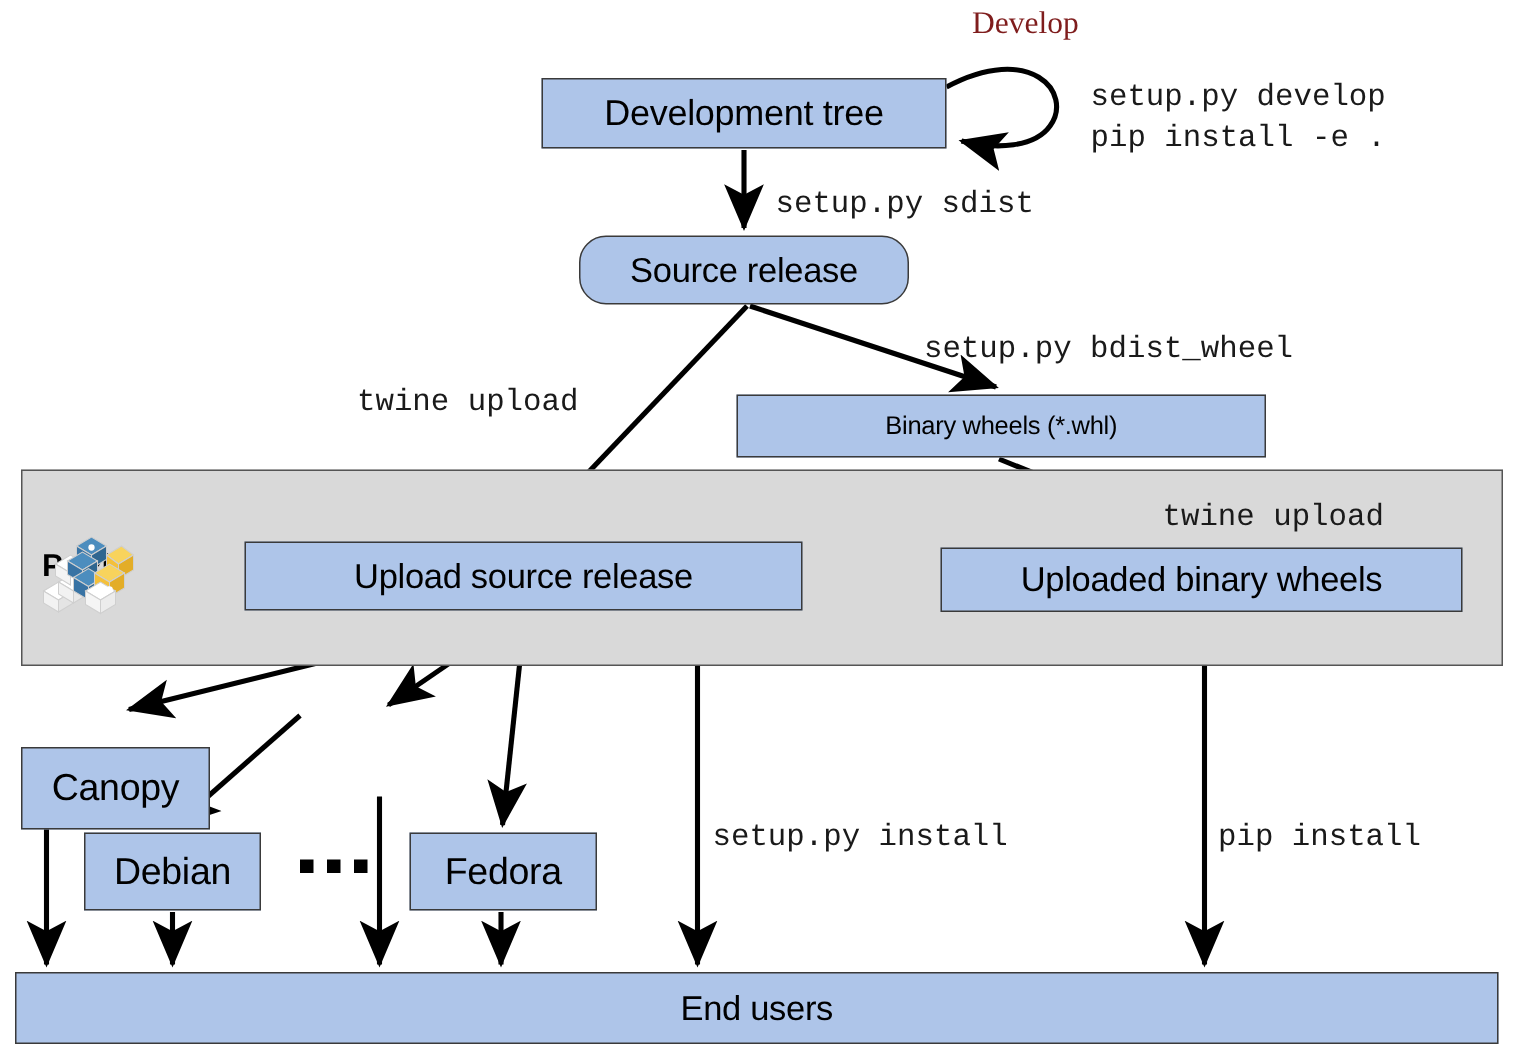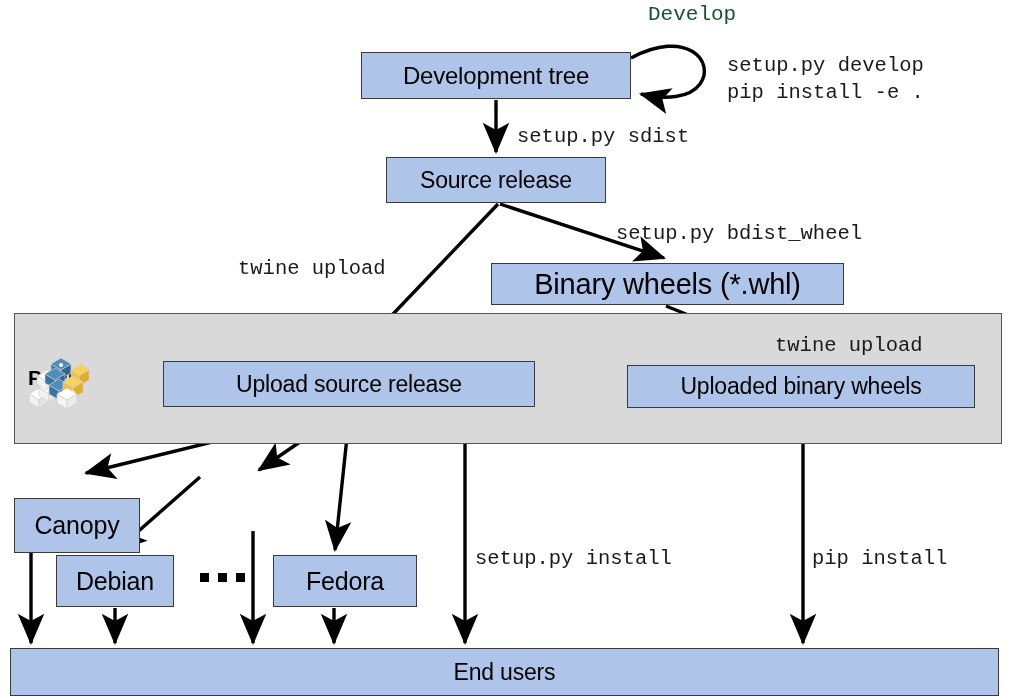--- a/index.html
+++ b/index.html
@@ -41,22 +41,22 @@
     position: absolute;
     font-family: "Liberation Mono", monospace;
     color: #1a1a1a;
     font-size: 20.5px;
     white-space: pre;
     line-height: 1.32;
     z-index: 4;
   }
   .label-sans {
     position: absolute;
-    font-family: Liberation Mono, monospace;
-    color: #14532d;
+    font-family: Liberation Serif, serif;
+    color: #7f1d1d;
     font-size: 21px;
     white-space: pre;
     z-index: 4;
   }
   #pypi-region {
     position: absolute;
     left: 14px;
     top: 313px;
     width: 988px;
     height: 131px;
@@ -176,34 +176,34 @@
       <path d="M115,608 L115,643"></path>
 
       <path d="M253,531 L253,643"></path>
 
       <path d="M334,608 L334,643"></path>
     </g>
   </svg>
 
   <div class="box" style="left:361px; top:52px; width:270px; height:47px; font-size:24px;">Development  tree</div>
 
-  <div class="box" style="left:386px; top:157px; width:220px; height:46px; font-size:23px;">Source release</div>
-
-  <div class="box" style="left:491px; top:263px; width:353px; height:42px; font-size:29px;">Binary wheels (*.whl)</div>
+  <div class="box" style="left:386px; top:157px; width:220px; height:46px; font-size:23px;border-radius:18px;">Source release</div>
+
+  <div class="box" style="left:491px; top:263px; width:353px; height:42px; font-size:17px;">Binary wheels (*.whl)</div>
 
   <div class="box" style="left:163px; top:361px; width:372px; height:46px; font-size:23px;">Upload source release</div>
 
   <div class="box" style="left:627px; top:365px; width:348px; height:43px; font-size:23px;">Uploaded binary wheels</div>
 
   <div class="box" style="left:14px; top:498px; width:126px; height:55px; font-size:25px;">Canopy</div>
 
 
   <div class="box" style="left:56px; top:555px; width:118px; height:52px; font-size:25px;">Debian</div>
 
-  <div class="box" style="left:273px; top:555px; width:144px; height:52px; font-size:25px;">Fedora</div>
+  <div class="box" style="left:273px; top:555px; width:125px; height:52px; font-size:25px;">Fedora</div>
 
   <div class="box" style="left:10px; top:648px; width:989px; height:48px; font-size:23px;">End users</div>
 
   <div class="dots" style="left:200px; top:573px;">
     <i></i>
     <i></i>
     <i></i>
   </div>
 
   <div class="label-sans" style="left:648px; top:3px;">Develop</div>

